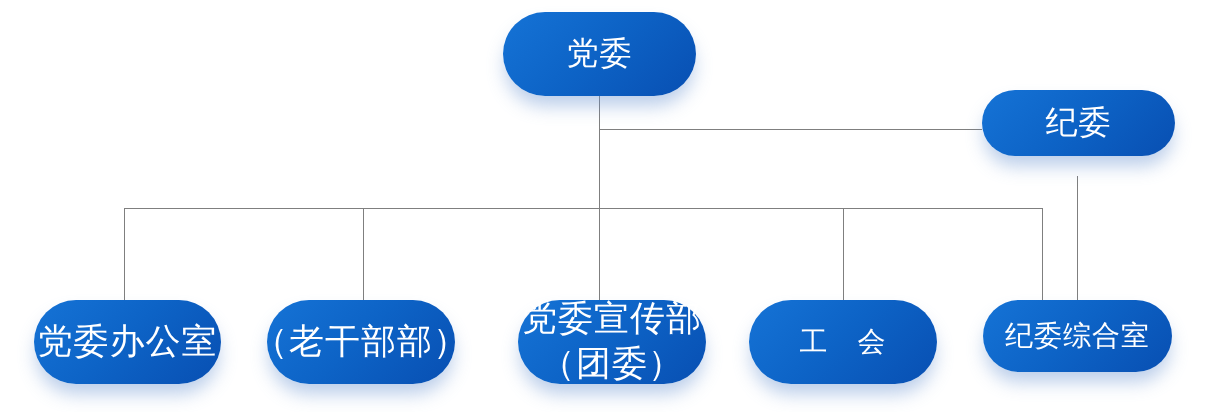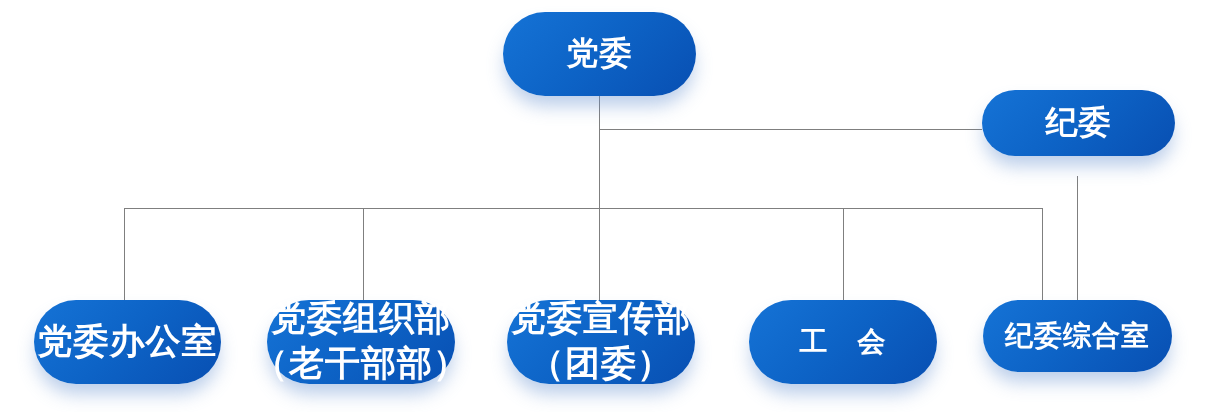--- a/index.html
+++ b/index.html
@@ -35,21 +35,20 @@
     z-index:2;
     display:flex;
     flex-direction:column;
     align-items:center;
     justify-content:center;
     border-radius:42px;
     background:linear-gradient(135deg,var(--node-grad-start) 0%,var(--node-grad-mid) 48%,var(--node-grad-end) 100%);
     box-shadow:0 12px 18px -2px var(--shadow);
     color:var(--node-text);
     text-align:left;
-    font-weight:bold;
   }
   .node .label{
     display:block;
     white-space:nowrap;
     letter-spacing:1px;
   }
   .node.lv1 .label{font-size:32px;}
   .node.lv2 .label{font-size:28px;line-height:1.28;}
   .node.lv2.twoline .label{font-size:35px;}
 </style>
@@ -73,25 +72,24 @@
 
   <div class="node lv1" style="left:982px;top:90px;width:193px;height:66px;">
     <span class="label">纪委</span>
   </div>
 
   <div class="node lv2 twoline" style="left:34px;top:300px;width:187px;height:84px;">
     <span class="label">党委办公室</span>
   </div>
 
   <div class="node lv2 twoline" style="left:267px;top:300px;width:188px;height:84px;">
-    <span class="label">党委组织部</span>
     <span class="label">（老干部部）</span>
   </div>
 
-  <div class="node lv2 twoline" style="left:507px;top:300px;width:188px;height:84px;">
+  <div class="node lv2 twoline" style="left:518px;top:300px;width:188px;height:84px;">
     <span class="label">党委宣传部</span>
     <span class="label">（团委）</span>
   </div>
 
   <div class="node lv2" style="left:749px;top:300px;width:188px;height:84px;">
     <span class="label">工　会</span>
   </div>
 
   <div class="node lv2" style="left:983px;top:300px;width:189px;height:72px;">
     <span class="label">纪委综合室</span>

